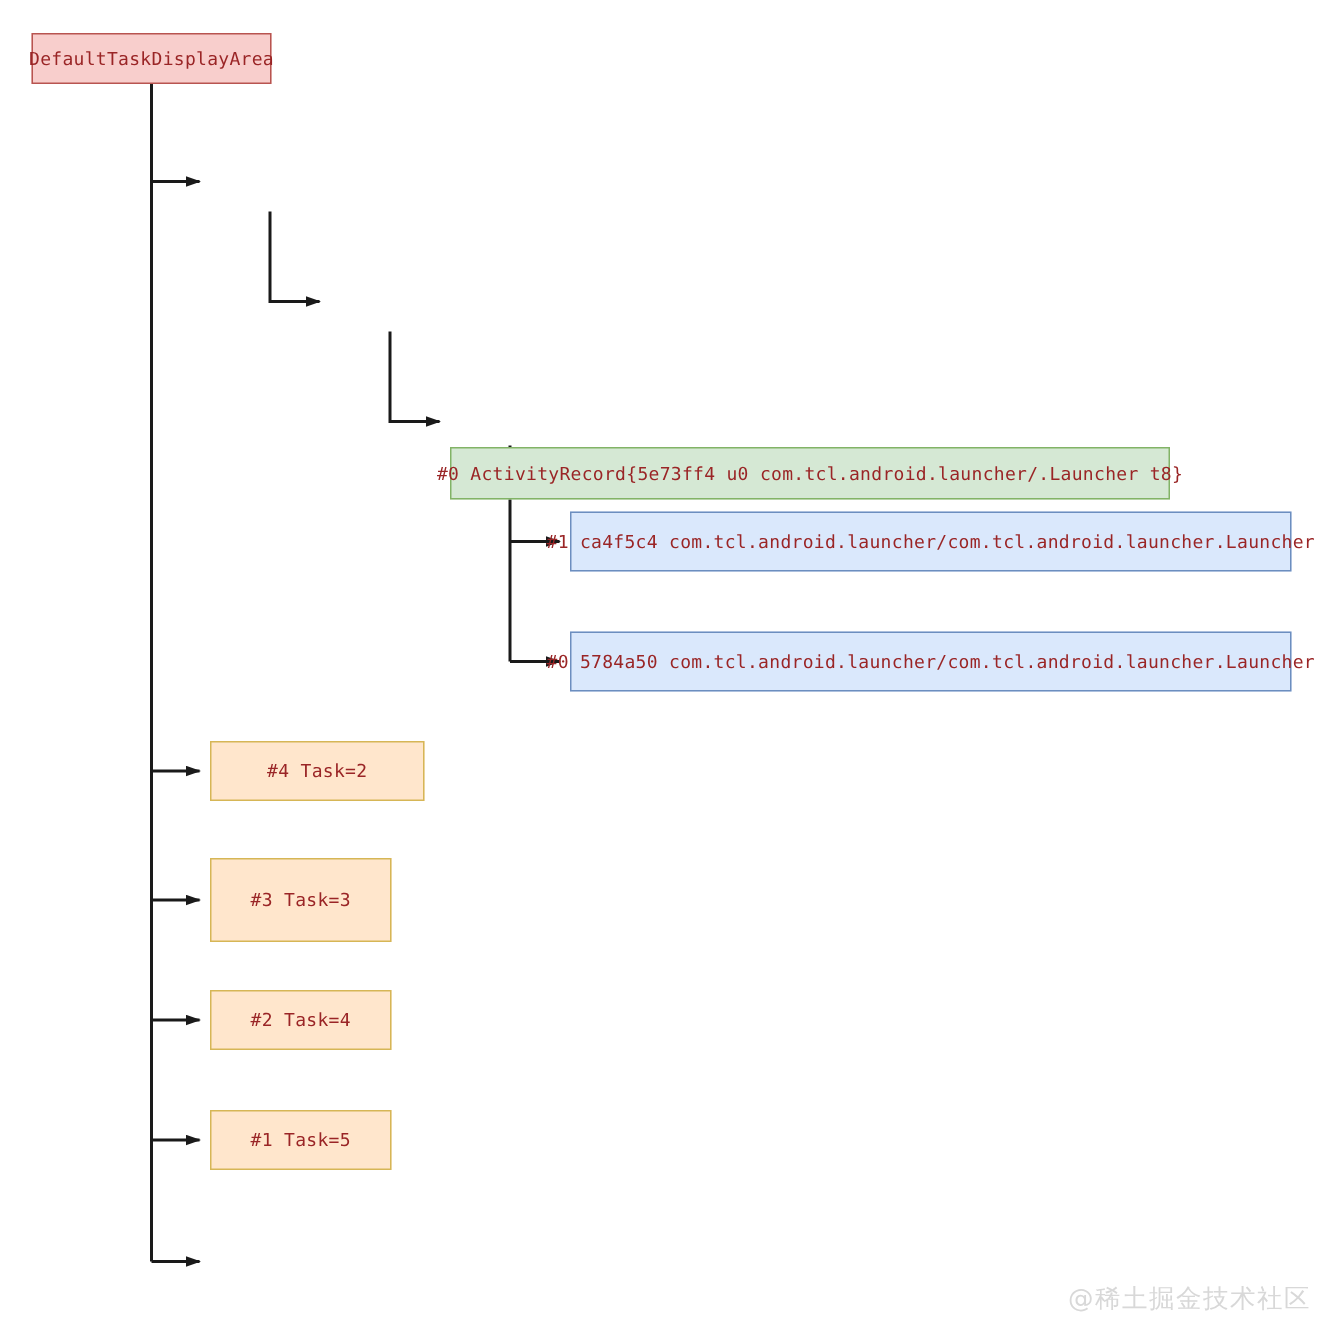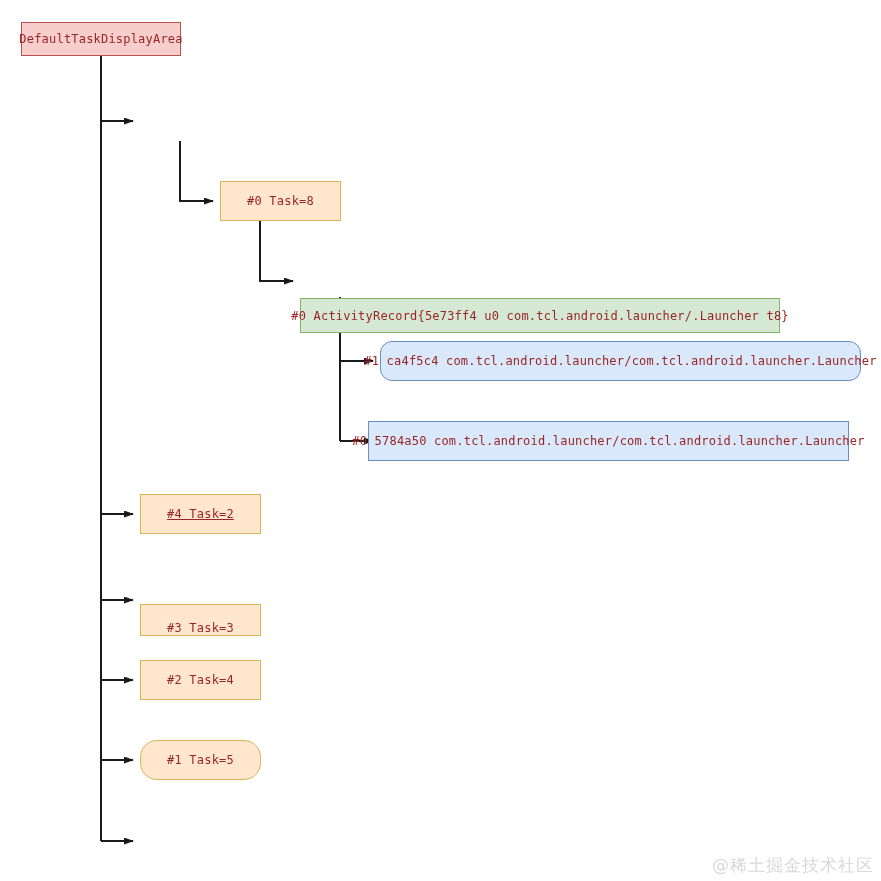--- a/index.html
+++ b/index.html
@@ -96,48 +96,45 @@
     <path d="M340,297 L340,441" stroke="#1a1a1a" stroke-width="2" fill="none"></path>
     <path d="M340,361 L373,361" stroke="#1a1a1a" stroke-width="2" fill="none" marker-end="url(#arrow)"></path>
     <path d="M340,441 L373,441" stroke="#1a1a1a" stroke-width="2" fill="none" marker-end="url(#arrow)"></path>
   </svg>
 
   <div class="node node-root" style="left:21px; top:22px; width:160px; height:34px;">
     <span>DefaultTaskDisplayArea</span>
   </div>
 
 
-  <div class="node node-task" style="left:220px; top:181px; width:121px; height:40px;">
-    <span>#0 Task=8</span>
-  </div>
 
   <div class="node node-activity" style="left:300px; top:262px; width:480px; height:35px;">
     <span>#0 ActivityRecord{5e73ff4 u0 com.tcl.android.launcher/.Launcher t8}</span>
   </div>
 
-  <div class="node node-window" style="left:380px; top:341px; width:481px; height:40px;border-radius:12px;">
+  <div class="node node-window" style="left:380px; top:341px; width:481px; height:40px;">
     <span>#1 ca4f5c4 com.tcl.android.launcher/com.tcl.android.launcher.Launcher</span>
   </div>
 
-  <div class="node node-window" style="left:368px; top:421px; width:481px; height:40px;">
+  <div class="node node-window" style="left:380px; top:421px; width:481px; height:40px;">
     <span>#0 5784a50 com.tcl.android.launcher/com.tcl.android.launcher.Launcher</span>
   </div>
 
-  <div class="node node-task" style="left:140px; top:494px; width:121px; height:40px;text-decoration:underline;">
+  <div class="node node-task" style="left:140px; top:494px; width:143px; height:40px;">
     <span>#4 Task=2</span>
   </div>
 
-  <div class="node node-task" style="left:140px; top:604px; width:121px; height:32px;align-items:flex-end;">
+  <div class="node node-task" style="left:140px; top:572px; width:121px; height:56px;">
     <span>#3 Task=3</span>
   </div>
 
   <div class="node node-task" style="left:140px; top:660px; width:121px; height:40px;">
     <span>#2 Task=4</span>
   </div>
 
-  <div class="node node-task" style="left:140px; top:740px; width:121px; height:40px;border-radius:17px;">
+  <div class="node node-task" style="left:140px; top:740px; width:121px; height:40px;">
     <span>#1 Task=5</span>
   </div>
 
 
   <div class="watermark" style="left:712px; top:854px;">@稀土掘金技术社区</div>
 
 </div>
 
 </body></html>

